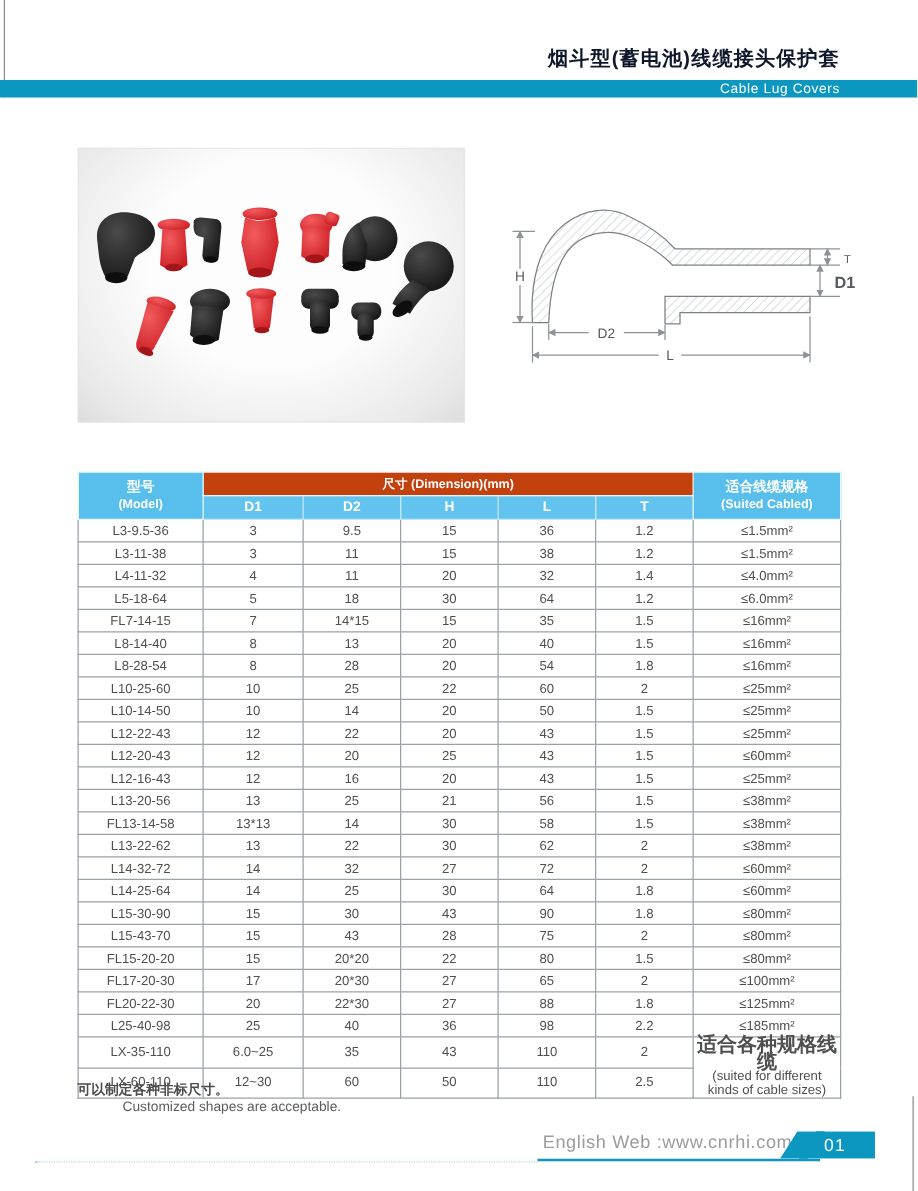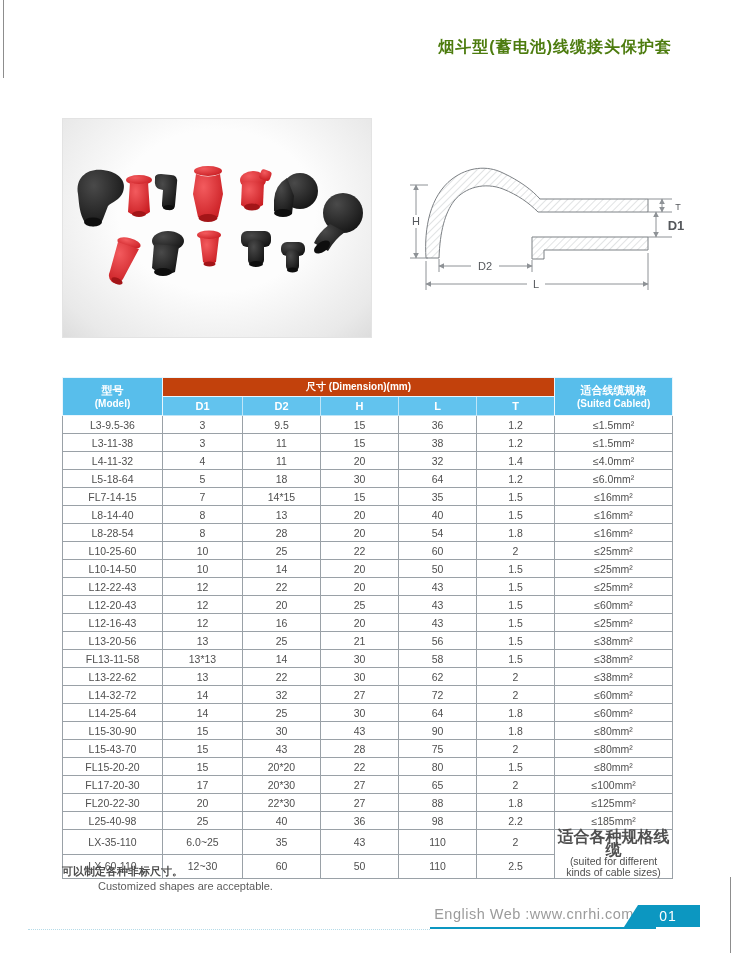--- a/index.html
+++ b/index.html
@@ -2,21 +2,21 @@
 <html><head>
 <meta charset="utf-8">
 <style>
   * { margin:0; padding:0; box-sizing:border-box; }
   body { background:#ffffff; font-family:"Liberation Sans", sans-serif; }
   .page { position:relative; width:734px; height:953px; background:#ffffff; overflow:hidden; }
 
   
   .left-rule { position:absolute; left:3px; top:0; width:1px; height:78px; background:#8d8d8d; }
   .title-zh { position:absolute; right:62px; top:37px; font-size:16px; letter-spacing:1px;
-              color:#4d7c0f; font-weight:bold; }
+              color:#0f172a; font-weight:bold; }
   .cyan-band { position:absolute; left:0; top:64px; width:734px; height:14px; background:#0c97c1; }
   .cyan-band .band-text { position:absolute; right:62px; top:0; line-height:14px; font-size:11px;
               color:#ffffff; letter-spacing:0.5px; }
 
   
   .photo { position:absolute; left:62px; top:118px; width:310px; height:220px;
            background:radial-gradient(ellipse at 50% 42%, #fdfdfd 45%, #e9e9e9 85%, #dcdcdc 100%);
            box-shadow:inset 0 0 0 1px #e3e3e3; }
   .photo svg { display:block; width:100%; height:100%; }
 
@@ -57,20 +57,23 @@
                  padding-left:12px; letter-spacing:1px; }
   .right-rule { position:absolute; left:730px; top:877px; width:1px; height:76px; background:#8d8d8d; }
 </style>
 </head>
 <body>
 
 <div class="page">
 
   <div class="left-rule"></div>
   <div class="title-zh">烟斗型(蓄电池)线缆接头保护套</div>
+  <div class="cyan-band">
+    <span class="band-text">Cable Lug Covers</span>
+  </div>
 
   <div class="photo">
     <svg viewBox="0 0 310 220">
       <defs>
         <radialGradient id="gB" cx="35%" cy="28%" r="80%">
           <stop offset="0" stop-color="#4a4a4a"></stop>
             <stop offset="1" stop-color="#141414"></stop>
         </radialGradient>
         <radialGradient id="gR" cx="35%" cy="28%" r="80%">
           <stop offset="0" stop-color="#f35b5e"></stop>
@@ -327,21 +330,21 @@
         <tr>
           <td>L13-20-56</td>
           <td>13</td>
           <td>25</td>
           <td>21</td>
           <td>56</td>
           <td>1.5</td>
           <td>≤38mm²</td>
         </tr>
         <tr>
-          <td>FL13-11-58</td>
+          <td>FL13-14-58</td>
           <td>13*13</td>
           <td>14</td>
           <td>30</td>
           <td>58</td>
           <td>1.5</td>
           <td>≤38mm²</td>
         </tr>
         <tr>
           <td>L13-22-62</td>
           <td>13</td>

